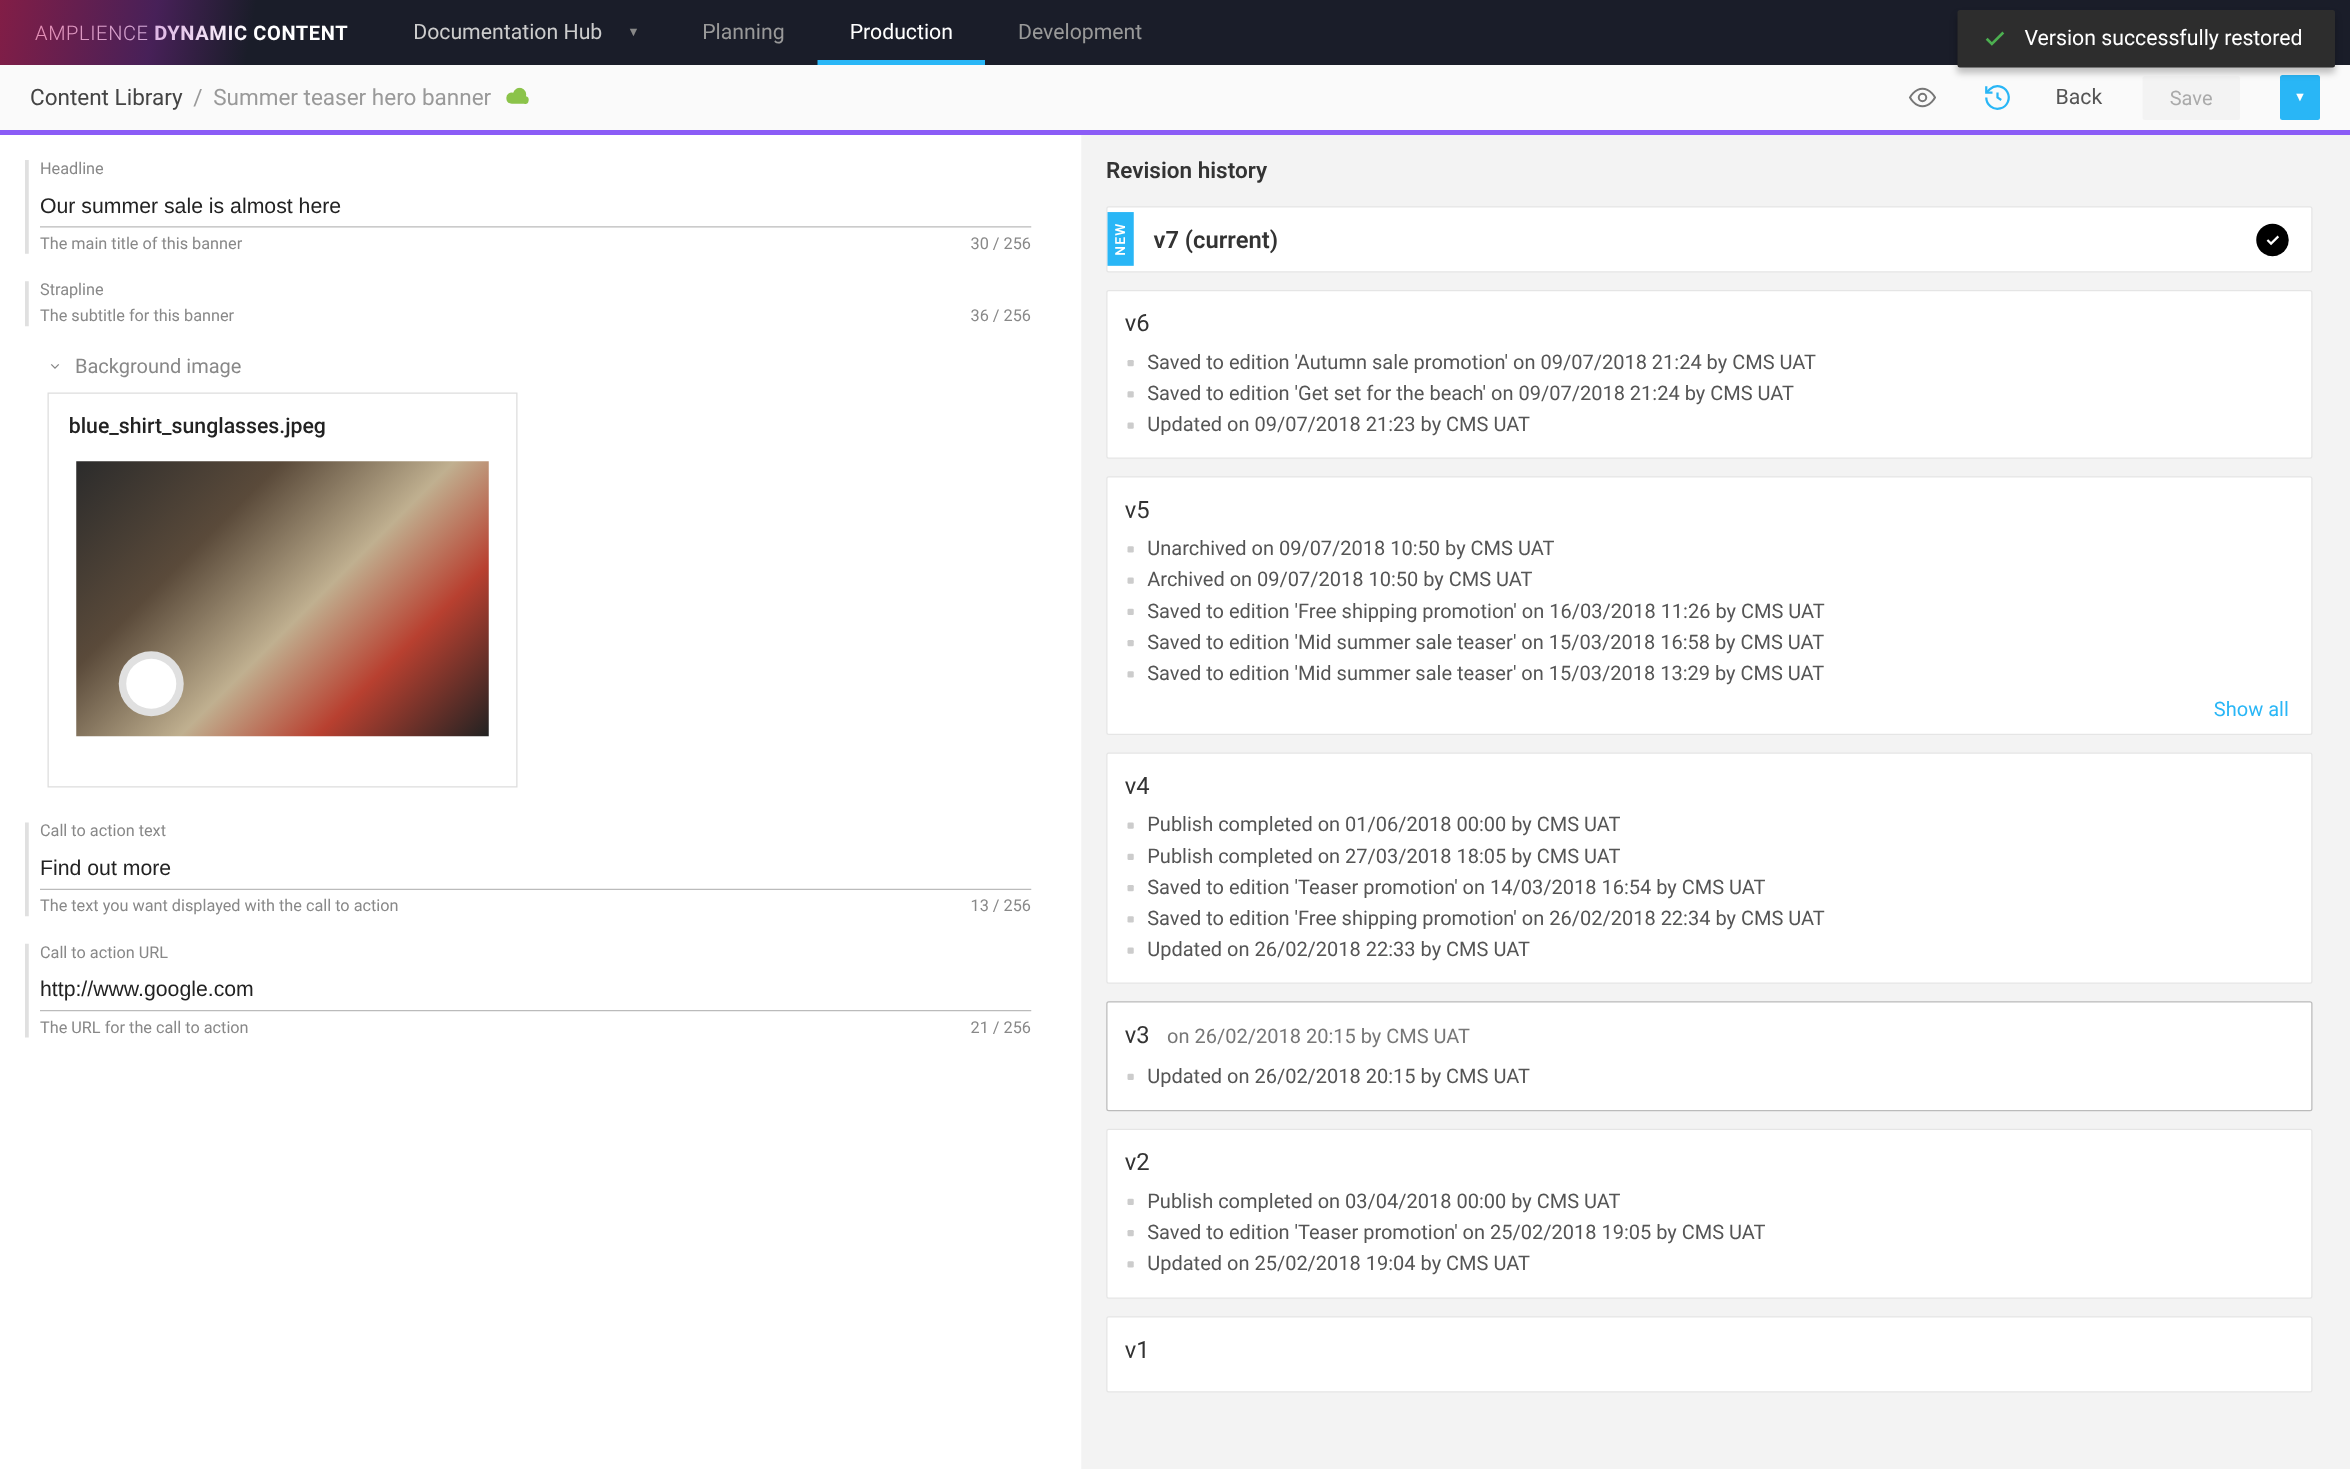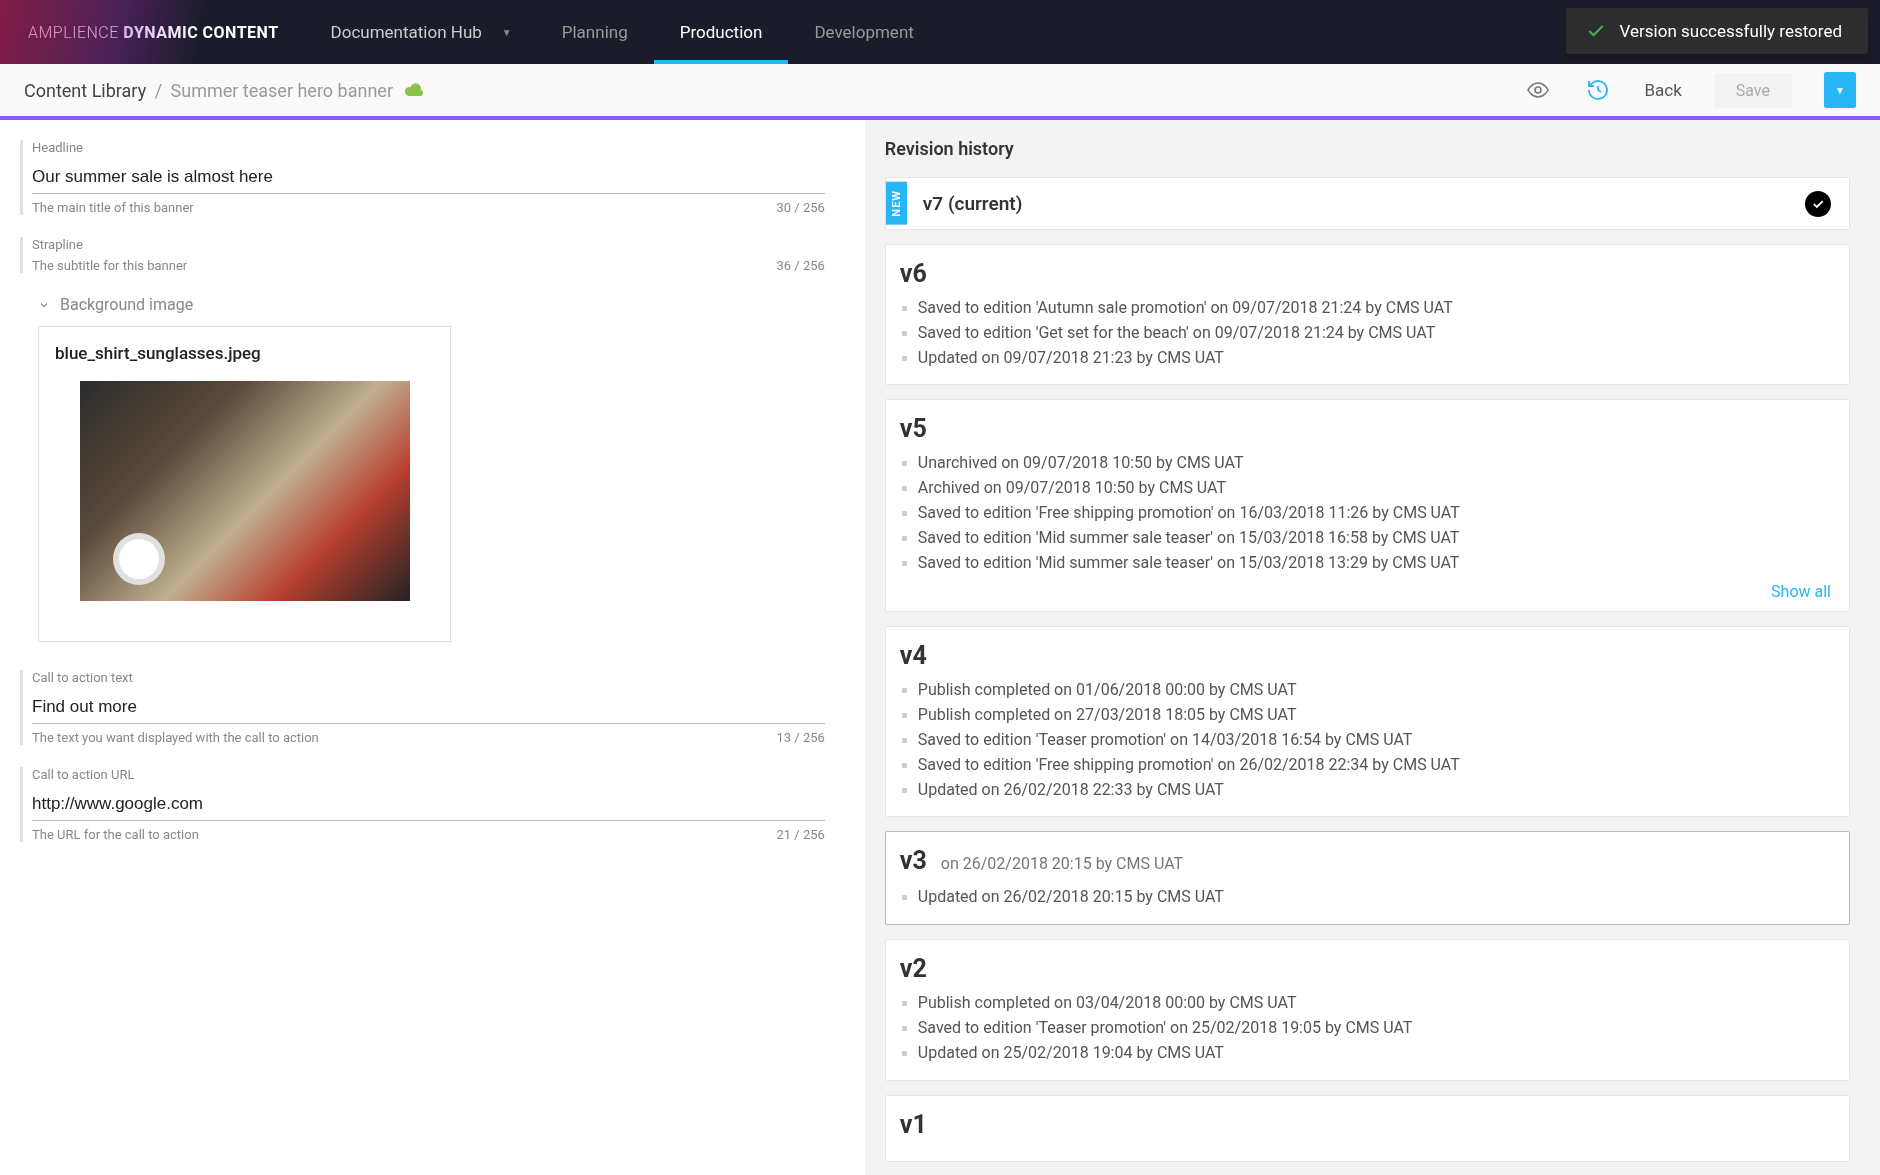--- a/index.html
+++ b/index.html
@@ -4,21 +4,21 @@
 <style>
 * { box-sizing: border-box; margin: 0; padding: 0; }
 body {
   font-family: -apple-system, BlinkMacSystemFont, "Segoe UI", Roboto, Helvetica, Arial, sans-serif;
   font-size: 14px;
   color: #333;
   background: #fff;
   width: 1880px;
 }
 .topbar {
-  height: 64px;
+  height: 52px;
   background: #1a1d29;
   display: flex;
   align-items: center;
   color: #ddd;
   position: relative;
 }
 .brand {
   padding: 0 28px;
   font-size: 16px;
   letter-spacing: 0.5px;
@@ -149,21 +149,21 @@
   display: flex;
   align-items: center;
   color: #888;
   font-size: 16px;
   margin: 16px 0 12px 18px;
   cursor: pointer;
 }
 .section-header .chev { margin-right: 10px; font-size: 12px; }
 .image-card {
   border: 1px solid #ddd;
-  width: 413px;
+  width: 376px;
   padding: 16px 16px 40px 16px;
   margin-left: 18px;
   margin-bottom: 28px;
 }
 .image-card .fn { font-size: 17px; color: #222; font-weight: 500; margin-bottom: 18px; }
 .image-thumb {
   width: 330px; height: 220px;
   margin: 0 auto;
   background: linear-gradient(135deg, #2b2b2b 0%, #5a4a3a 30%, #c0b090 55%, #b84030 75%, #222 100%);
   position: relative;
@@ -208,21 +208,21 @@
 }
 .check-circle {
   margin-left: auto;
   margin-right: 18px;
   width: 26px; height: 26px;
   background: #000;
   border-radius: 50%;
   display: flex; align-items: center; justify-content: center;
   color: #fff; font-size: 14px;
 }
-.rev-card .vnum { font-size: 25px; font-weight: 700; margin-bottom: 8px; }
+.rev-card .vnum { font-size: 19px; font-weight: 400; margin-bottom: 8px; }
 .rev-card .meta { font-size: 16px; color: #777; margin-left: 14px; }
 .rev-card.highlighted { border: 1.5px solid #bbb; }
 .rev-card.highlighted .header-row { display: flex; align-items: baseline; margin-bottom: 10px; }
 .rev-events { list-style: none; }
 .rev-events li {
   position: relative;
   padding-left: 18px;
   font-size: 16px;
   color: #555;
   line-height: 1.55;

